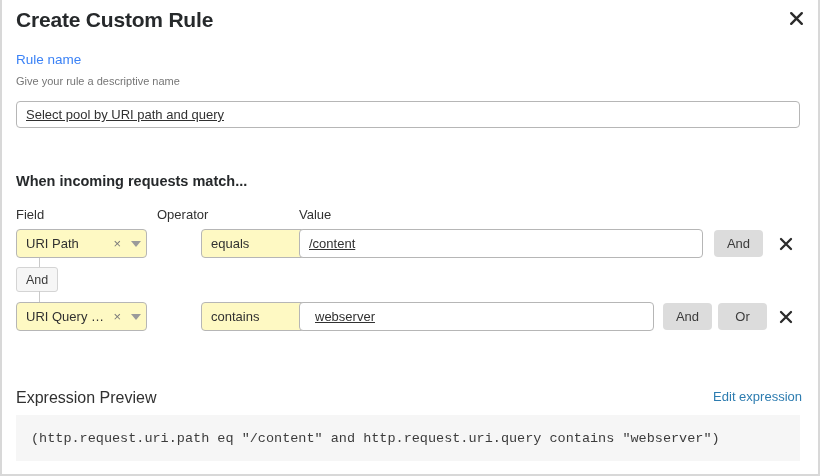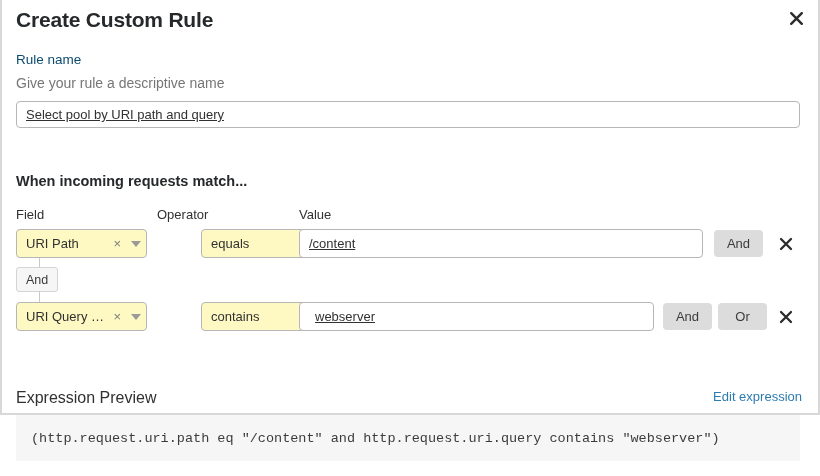--- a/index.html
+++ b/index.html
@@ -12,21 +12,21 @@
     background: #ffffff;
     font-family: "Liberation Sans", sans-serif;
     color: #313131;
     overflow: hidden;
   }
 
   .dialog {
     position: relative;
     box-sizing: border-box;
     width: 820px;
-    height: 415px;
+    height: 476px;
     background: #ffffff;
     border-left: 2px solid #d8d8d8;
     border-right: 2px solid #d8d8d8;
     border-bottom: 2px solid #d8d8d8;
     padding: 0;
   }
 
   
   .dialog-title {
     position: absolute;
@@ -50,25 +50,25 @@
     background: transparent;
     border: 0;
     padding: 0;
   }
   .close-button svg { display: block; }
 
   
   .field-label {
     position: absolute;
     font-size: 13.5px;
-    color: #0c4a6e;
+    color: #3b82f6;
   }
   .field-sublabel {
     position: absolute;
-    font-size: 14px;
+    font-size: 11px;
     color: #767676;
   }
   #rule-name-label { left: 14px; top: 52px; }
   #rule-name-sublabel { left: 14px; top: 75px; }
 
   .text-input {
     position: absolute;
     box-sizing: border-box;
     height: 27px;
     background: #ffffff;

